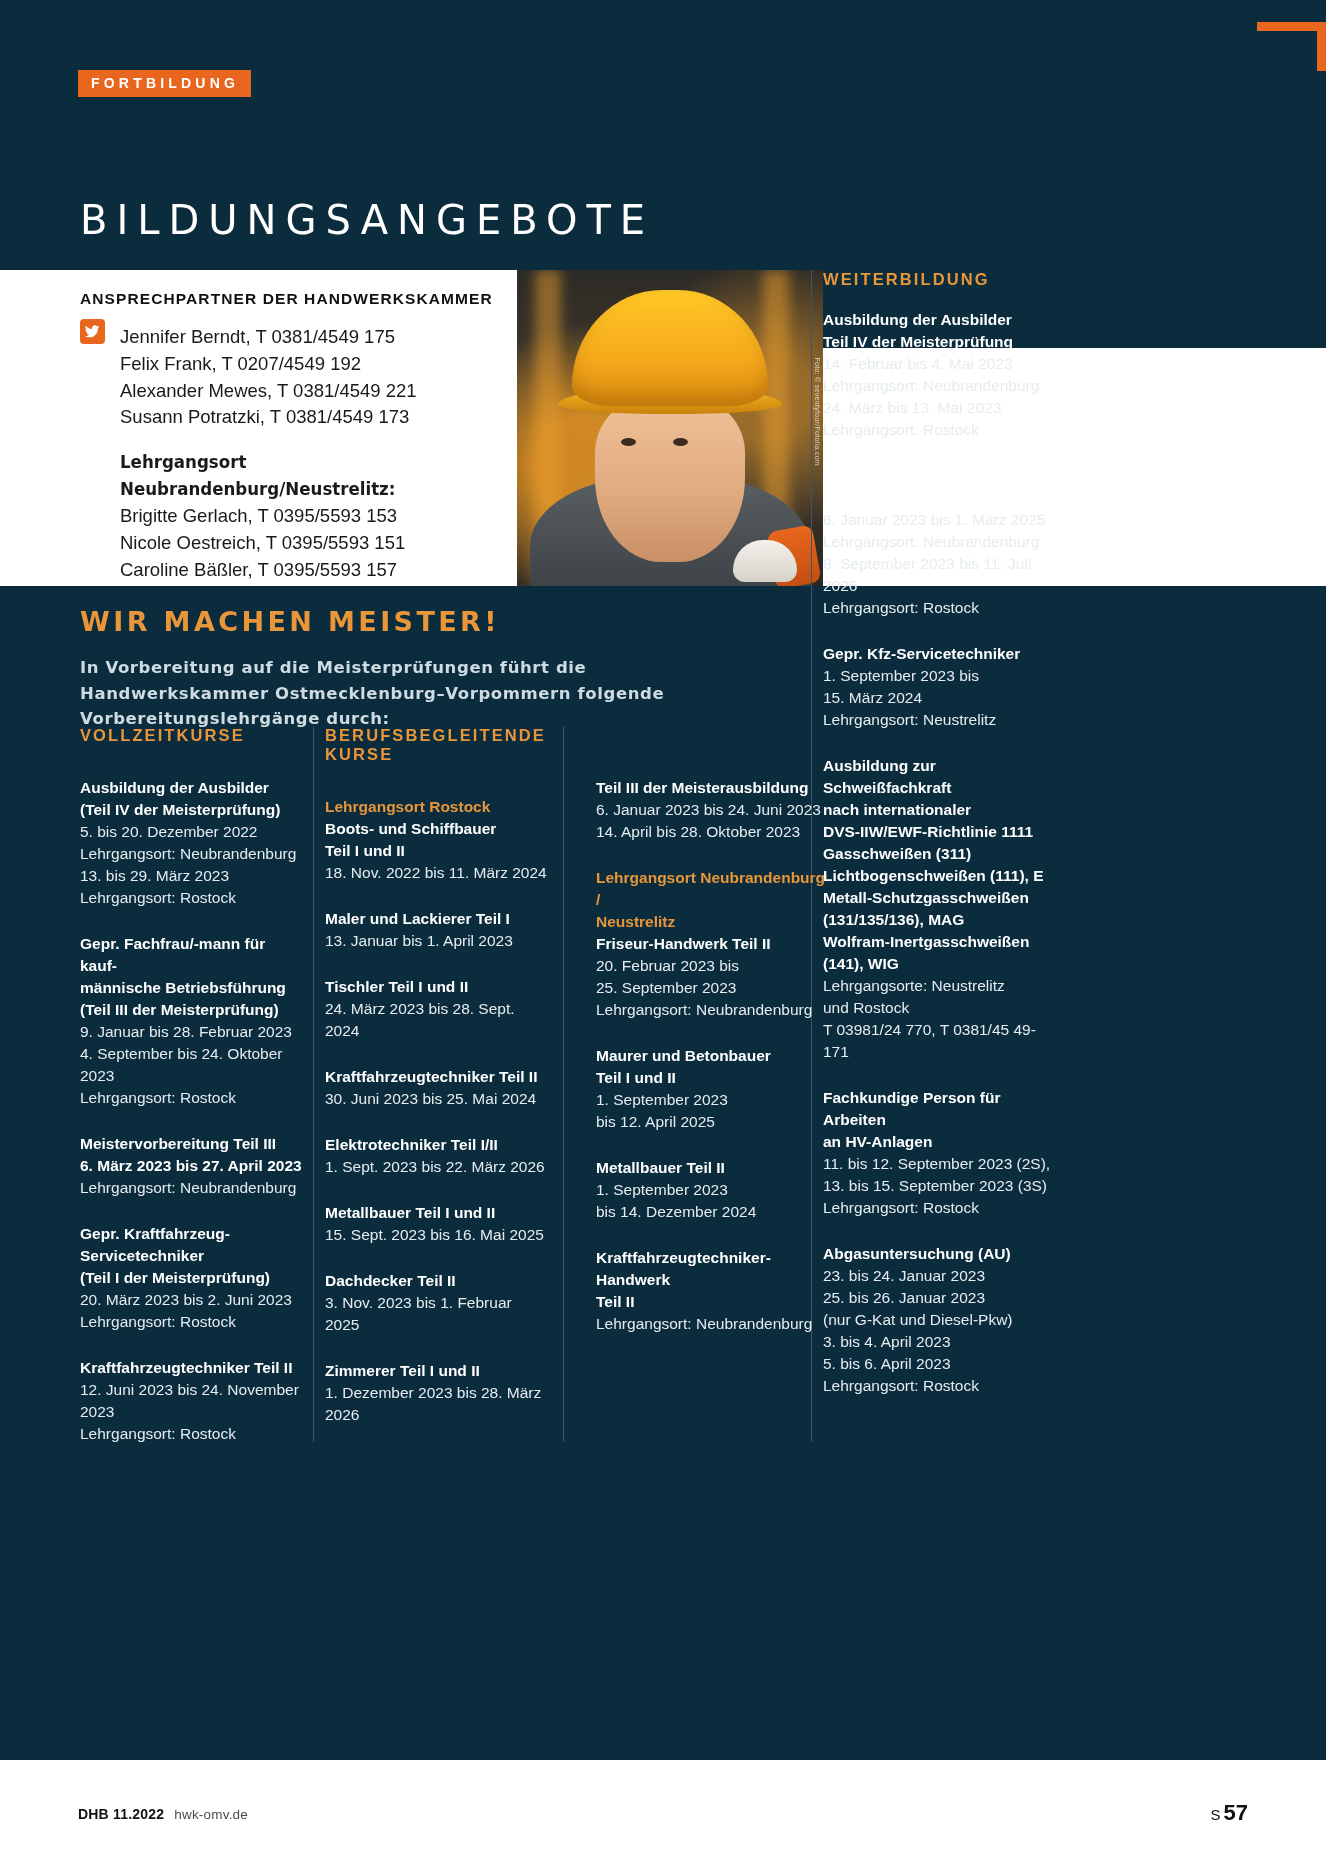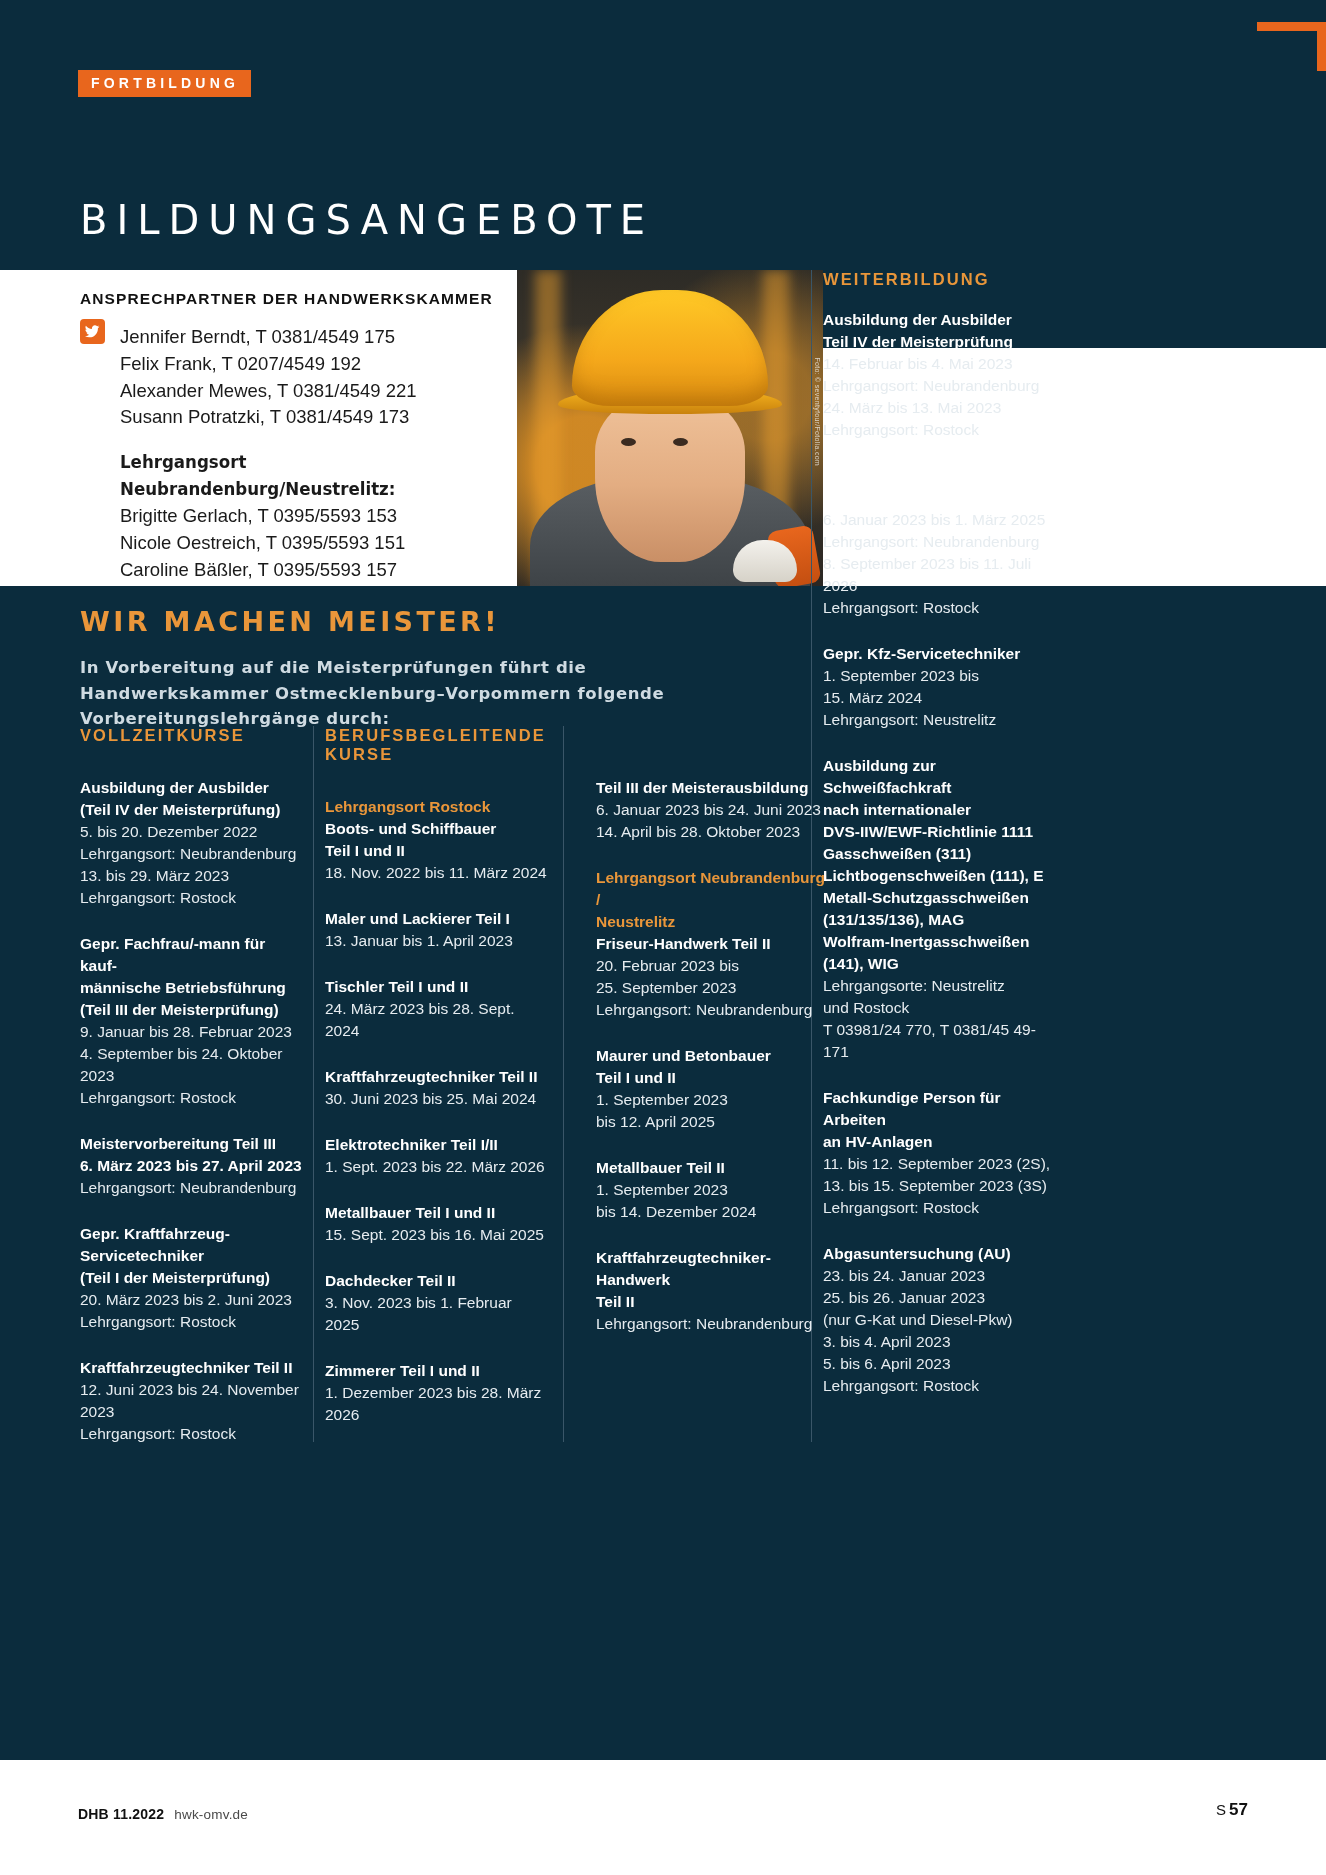--- a/index.html
+++ b/index.html
@@ -131,21 +131,21 @@
   }
   .footer{
     position:absolute;left:78px;top:1806px;
     font-size:14px;color:#111;letter-spacing:.2px;
   }
   .footer b{font-weight:700;}
   .footer span.url{font-weight:400;color:#4a4a4a;margin-left:10px;font-size:13.5px;}
   .pageno{
     position:absolute;right:78px;top:1800px;font-size:15px;color:#111;
   }
-  .pageno .big{font-size:17px;font-weight:700;margin-left:3px;}
+  .pageno .big{font-size:22px;font-weight:700;margin-left:3px;}
 
   
   .wmm{
     position:absolute;left:80px;top:606px;
     color:#e9963a;font-size:27px;font-weight:700;letter-spacing:3.4px;
     font-family:"DejaVu Sans", sans-serif;
   }
   .intro{
     position:absolute;left:80px;top:655px;width:700px;
     color:#cfdbe2;font-size:16.5px;line-height:1.55;letter-spacing:.6px;

